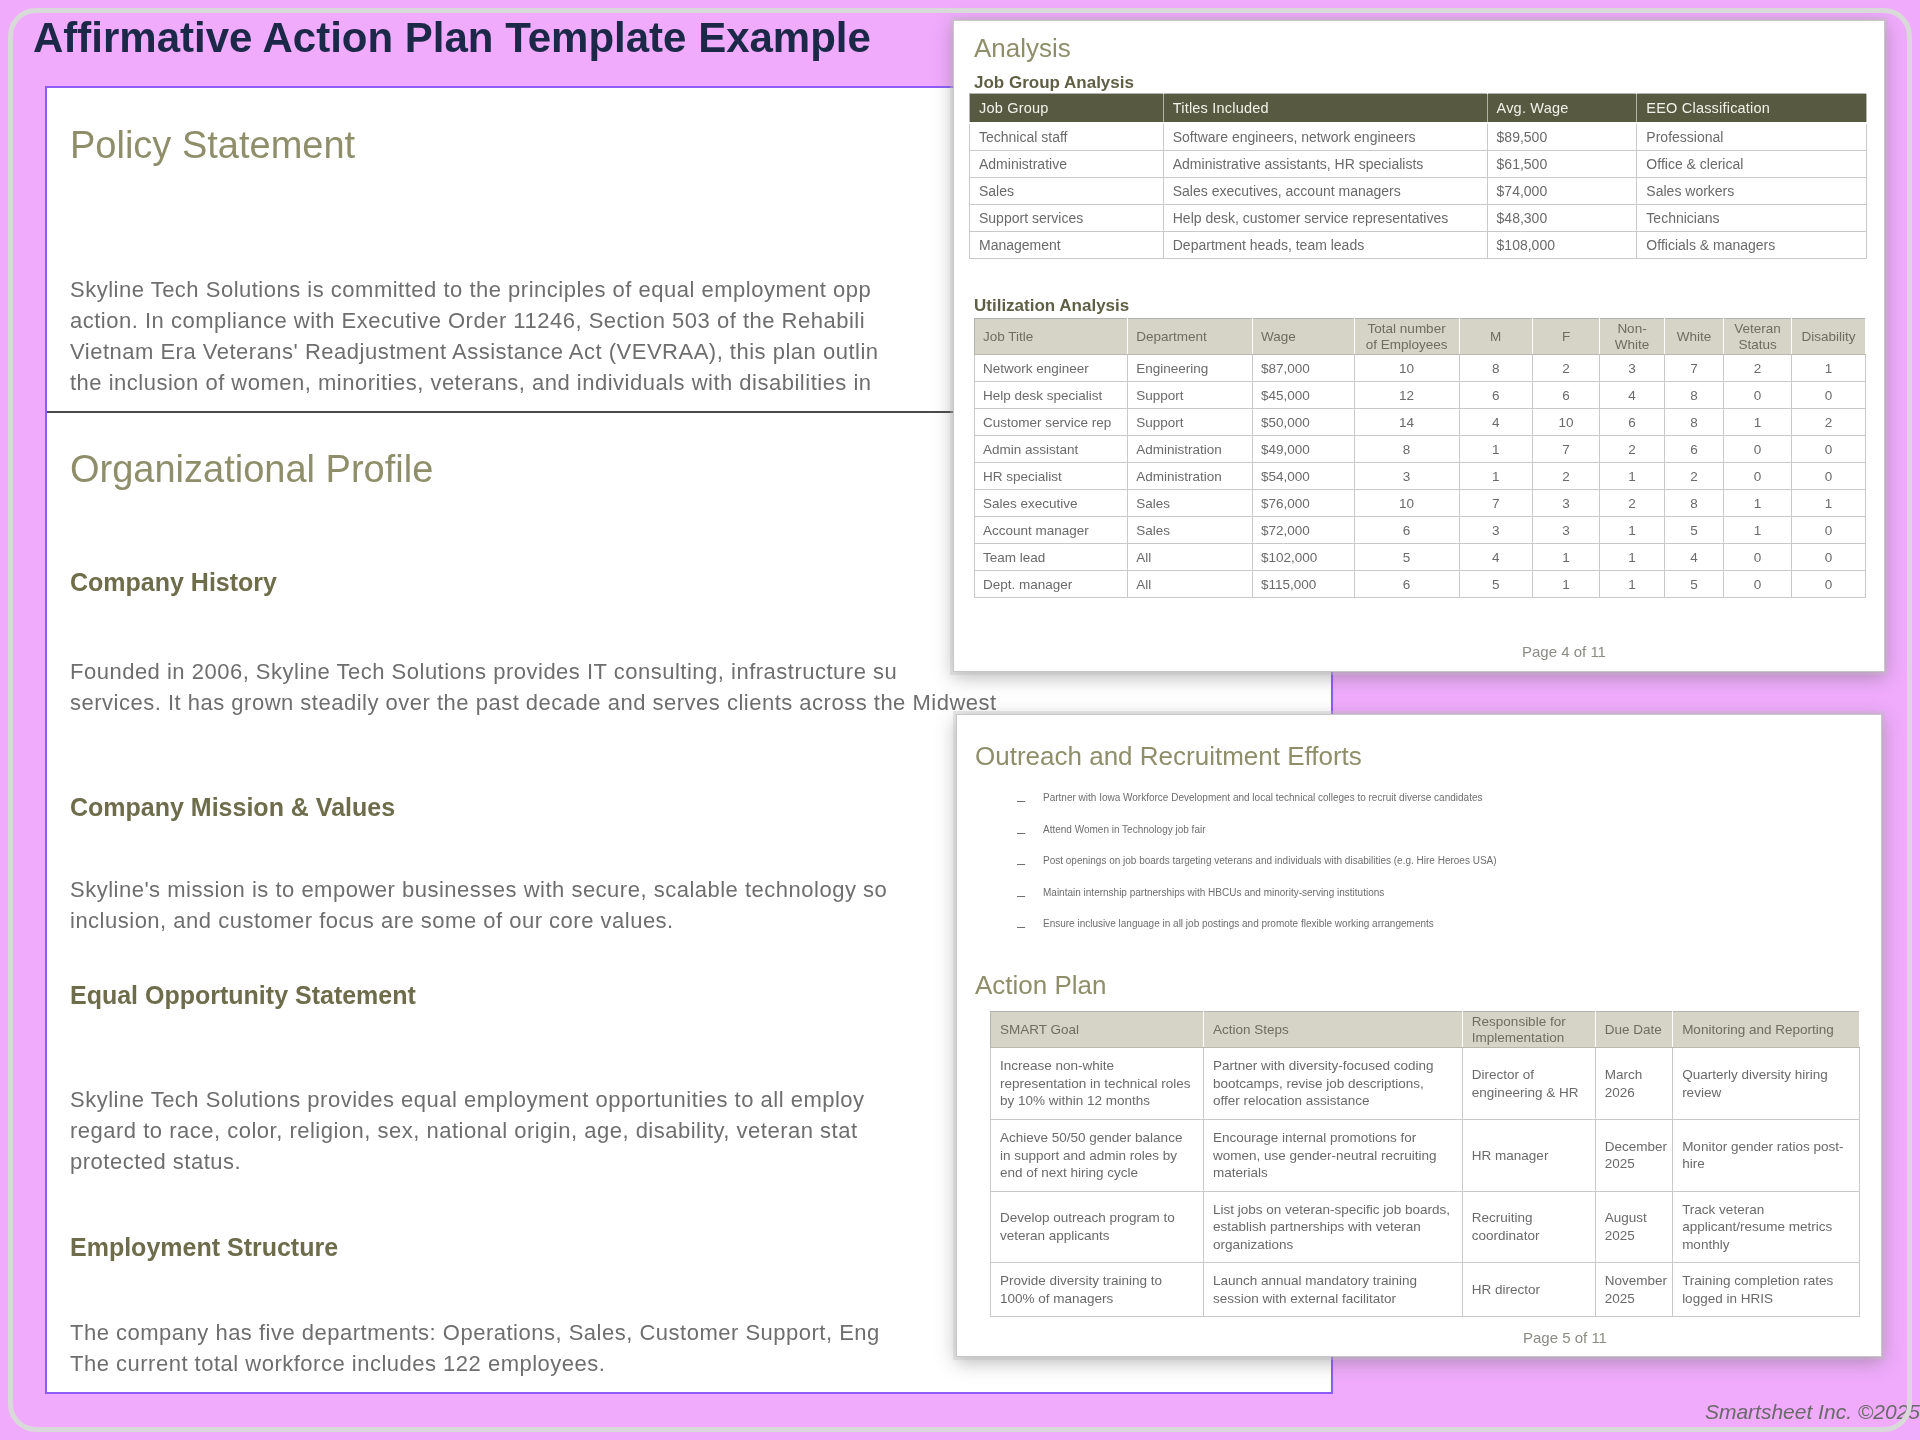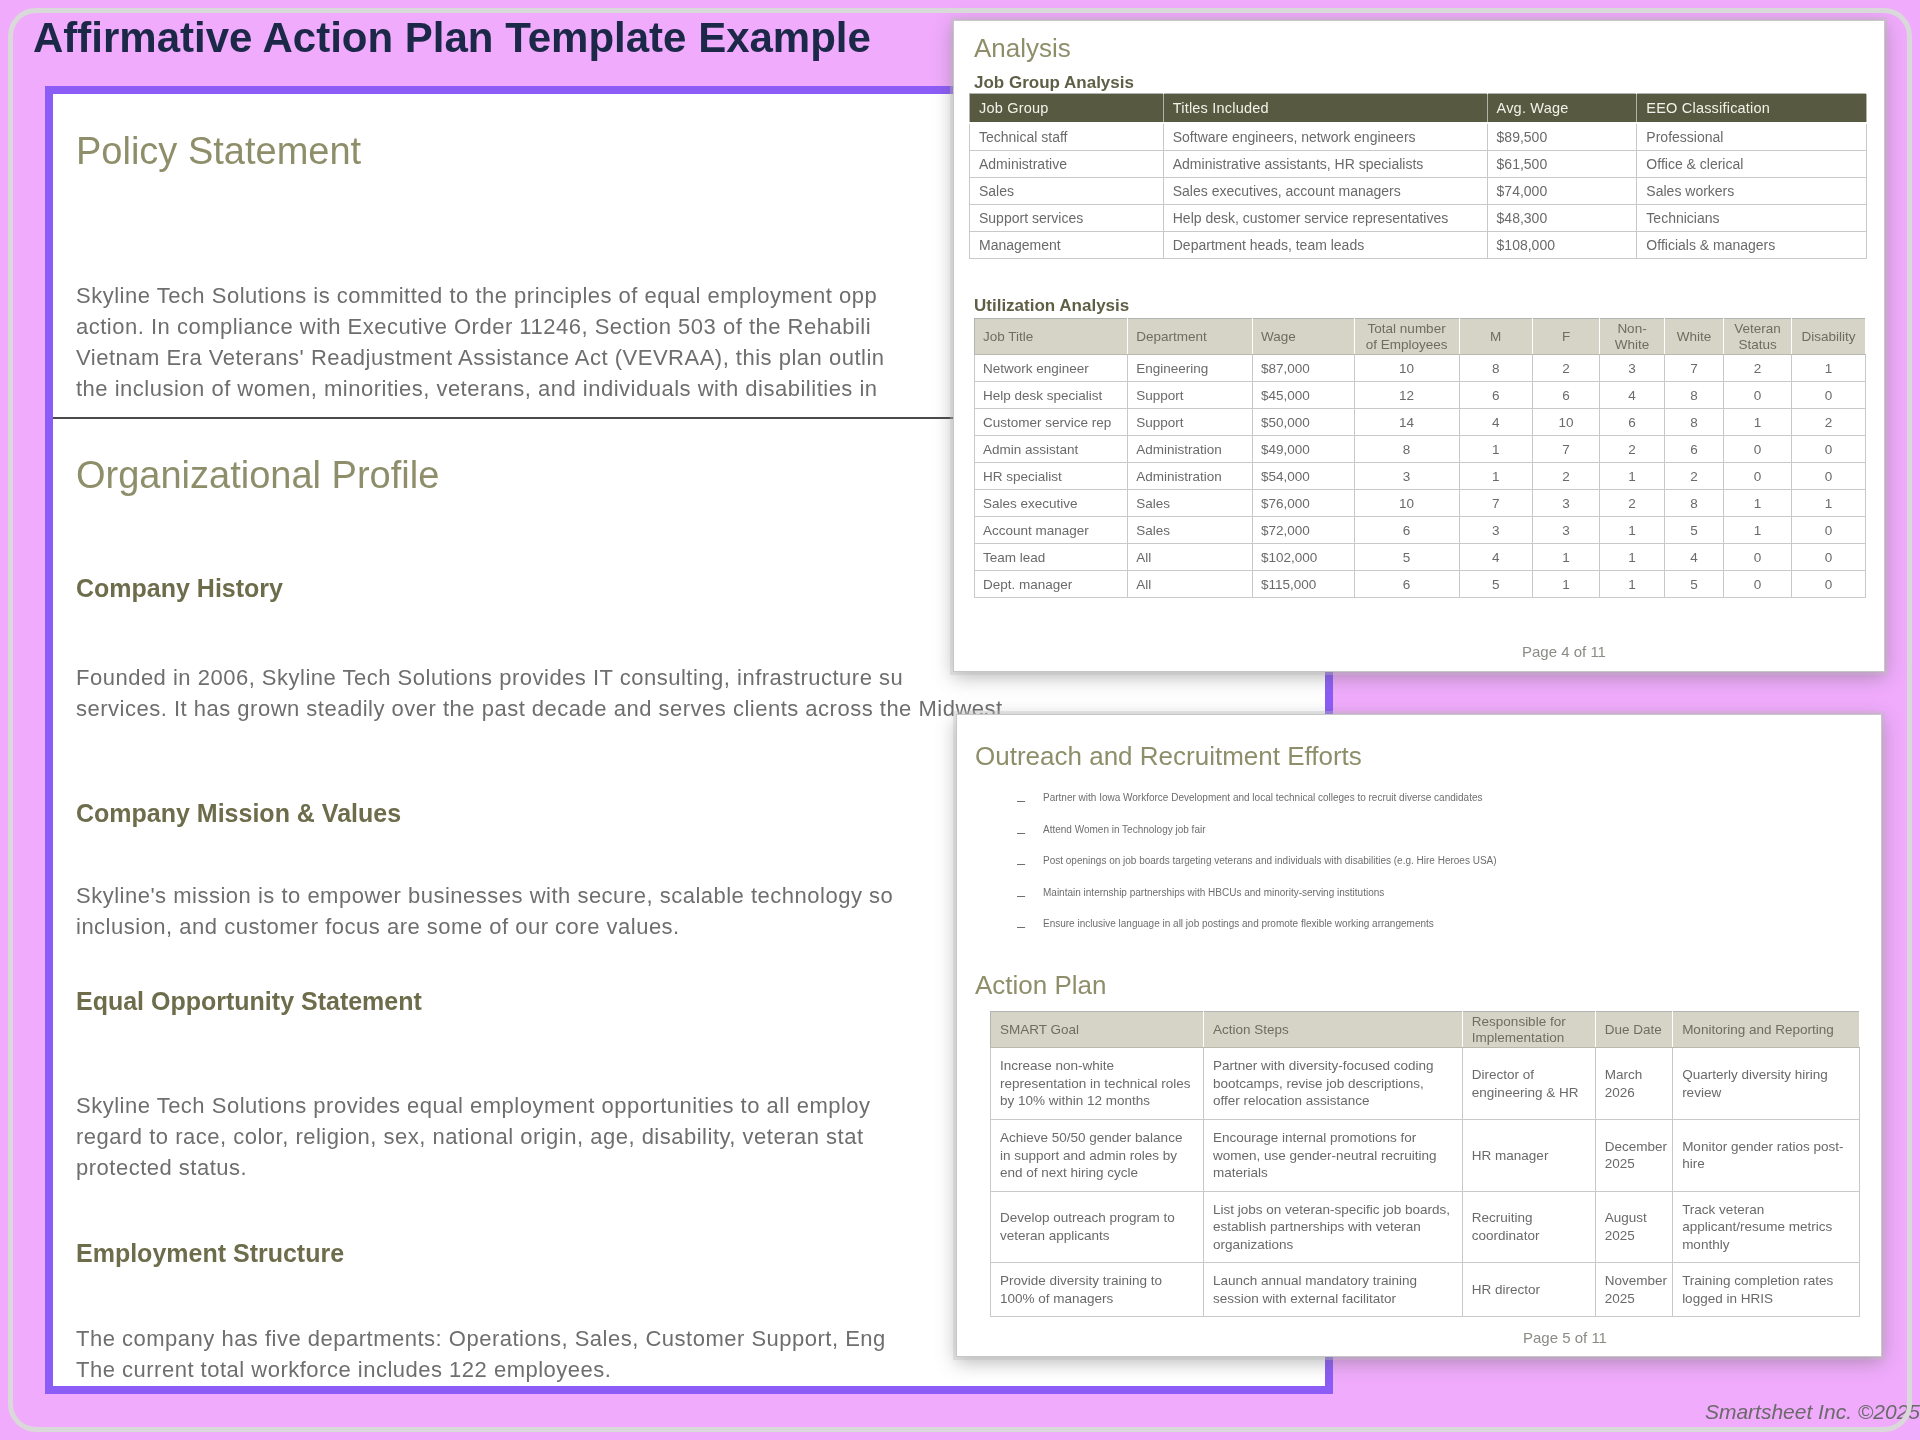--- a/index.html
+++ b/index.html
@@ -10,21 +10,21 @@
   .outer-frame {
     position:absolute; left:8px; top:8px; right:8px; bottom:8px;
     border:5px solid #d9d9d9; border-radius:28px; pointer-events:none; z-index:6;
   }
   .doc-title {
     position:absolute; left:33px; top:14px; font-size:42px; font-weight:700;
     color:var(--navy); white-space:nowrap; z-index:2;
   }
   .main-page {
     position:absolute; left:45px; top:86px; width:1288px; height:1308px;
-    background:#ffffff; border:8px solid #8b5cf6; box-sizing:border-box;
+    background:#ffffff; border:2px solid #8b5cf6; box-sizing:border-box;
     overflow:hidden; z-index:1;
   }
   .sec-heading { position:absolute; left:23px; font-size:38px; font-weight:400; color:var(--olive); white-space:nowrap; }
   .sub-heading { position:absolute; left:23px; font-size:25px; font-weight:700; color:var(--olive_dark); white-space:nowrap; }
   .para { position:absolute; left:23px; font-size:22px; line-height:31px; letter-spacing:0.5px; color:var(--body_text);margin-top:34px; }
   .doc-line { white-space:nowrap; }
   .divider { position:absolute; left:0; width:100%; height:2px; background:var(--divider); }
 
   .panel {
     position:absolute; background:#ffffff; border:1px solid #c6c6c6; box-sizing:border-box;

